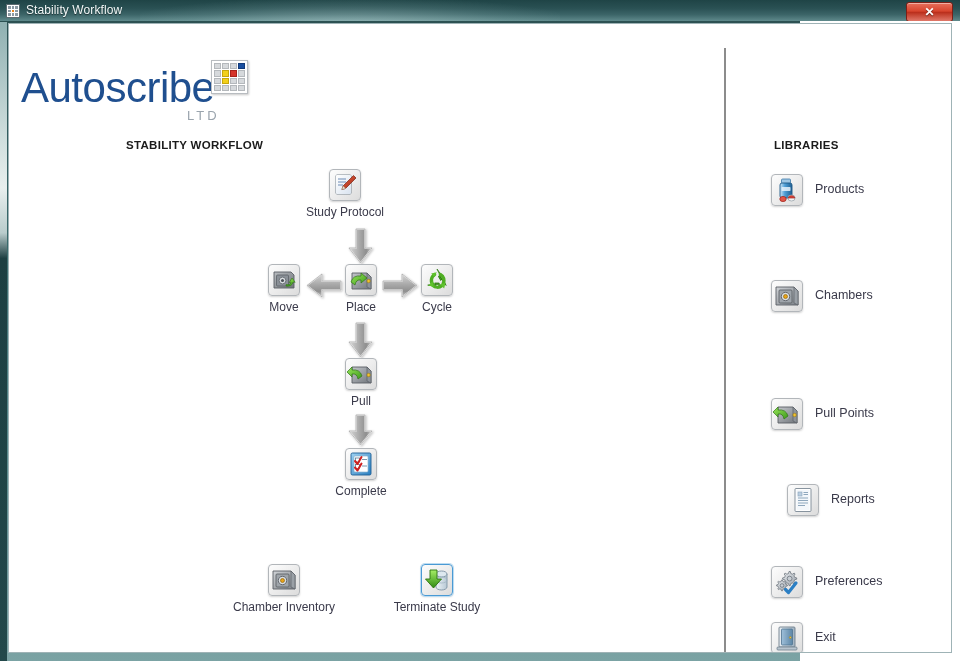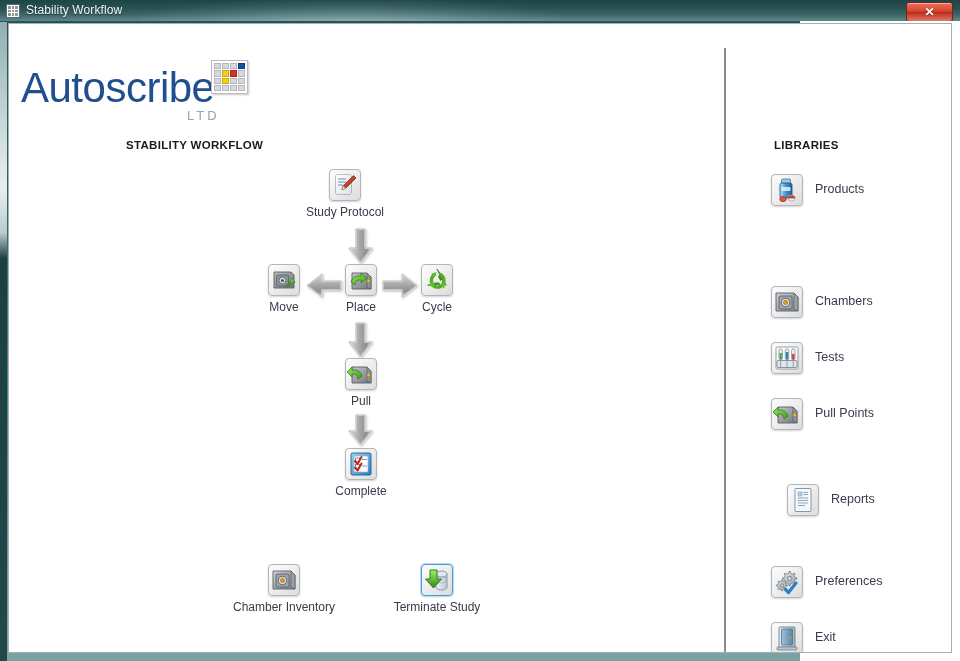--- a/index.html
+++ b/index.html
@@ -549,55 +549,33 @@
           <rect x="9.5" y="12" width="9" height="4" rx="0.8" fill="#e8f2fa" opacity="0.85"></rect>
           <ellipse cx="19.5" cy="23" rx="3.6" ry="3" fill="#f2f4f6" stroke="#9aa4ab" stroke-width="0.8"></ellipse>
           <path d="M16 23 a3.6 3 0 0 1 7 0 z" fill="#d9443a" stroke="#a52a22" stroke-width="0.7"></path>
           <ellipse cx="11" cy="24" rx="3.2" ry="2.6" fill="#e25548" stroke="#a52a22" stroke-width="0.8"></ellipse>
         </svg>
       </div>
       <div class="lib-label">Products</div>
     </div>
 
 
-    <div class="lib-item" style="top:262px;text-decoration:underline;">
+    <div class="lib-item" style="top:256px;text-decoration:underline;">
       <div class="icon-box">
         <svg width="30" height="30" viewBox="0 0 30 30">
           <path d="M4 6 h18 l4 4 v14 h-22 z" fill="url(#sfD)" stroke="#5a5f65" stroke-width="0.9"></path>
           <path d="M22 6 l4 4 v14 l-4 -2 z" fill="#9aa0a6" stroke="#5a5f65" stroke-width="0.7"></path>
           <rect x="7" y="9" width="13" height="13" rx="1" fill="#9ea4aa" stroke="#555a60" stroke-width="0.8"></rect>
           <circle cx="13.5" cy="15.5" r="4.2" fill="#d9dde1" stroke="#5b6066" stroke-width="0.9"></circle>
           <circle cx="13.5" cy="15.5" r="2" fill="#e8a317" stroke="#96690c" stroke-width="0.7"></circle>
         </svg>
       </div>
       <div class="lib-label">Chambers</div>
     </div>
 
-    <div class="lib-item" style="top:318px;">
-      <div class="icon-box">
-        <svg width="30" height="30" viewBox="0 0 30 30">
-          <rect x="4" y="4" width="22" height="22" rx="1.5" fill="#fbfcfd" stroke="#8b959d" stroke-width="0.9"></rect>
-          <g>
-            <rect x="7" y="6" width="3.4" height="11" rx="1.5" fill="#eef3f7" stroke="#7f8b94" stroke-width="0.8"></rect>
-            <rect x="13.3" y="6" width="3.4" height="11" rx="1.5" fill="#eef3f7" stroke="#7f8b94" stroke-width="0.8"></rect>
-            <rect x="19.6" y="6" width="3.4" height="11" rx="1.5" fill="#eef3f7" stroke="#7f8b94" stroke-width="0.8"></rect>
-            <rect x="7.6" y="10" width="2.2" height="6.5" fill="#3ea63a"></rect>
-            <rect x="13.9" y="9" width="2.2" height="7.5" fill="#2f7fbf"></rect>
-            <rect x="20.2" y="11" width="2.2" height="5.5" fill="#d2352a"></rect>
-          </g>
-          <rect x="5" y="17.5" width="20" height="7" rx="1" fill="#dfe6ec" stroke="#7f8b94" stroke-width="0.9"></rect>
-          <g stroke="#8d99a3" stroke-width="0.9">
-            <line x1="8.7" y1="18" x2="8.7" y2="24"></line>
-            <line x1="15" y1="18" x2="15" y2="24"></line>
-            <line x1="21.3" y1="18" x2="21.3" y2="24"></line>
-          </g>
-        </svg>
-      </div>
-      <div class="lib-label">Tests</div>
-    </div>
 
     <div class="lib-item" style="top:374px;">
       <div class="icon-box">
         <svg width="30" height="30" viewBox="0 0 30 30">
           <path d="M6 8 h15 l4 4 v12 h-19 z" fill="url(#sfC)" stroke="#5a5f65" stroke-width="0.9"></path>
           <path d="M21 8 l4 4 v12 l-4 -2 z" fill="#8d9299" stroke="#5a5f65" stroke-width="0.7"></path>
           <circle cx="22.6" cy="16" r="1.7" fill="#f1c232" stroke="#9b7a10" stroke-width="0.6"></circle>
           <path d="M16 17 q-2 -7 -10 -6 l0 -3 -5 5 5 5 0 -3 q5 -0.8 6 5 z" fill="url(#grnD)" stroke="#2f7515" stroke-width="0.7"></path>
         </svg>
       </div>

